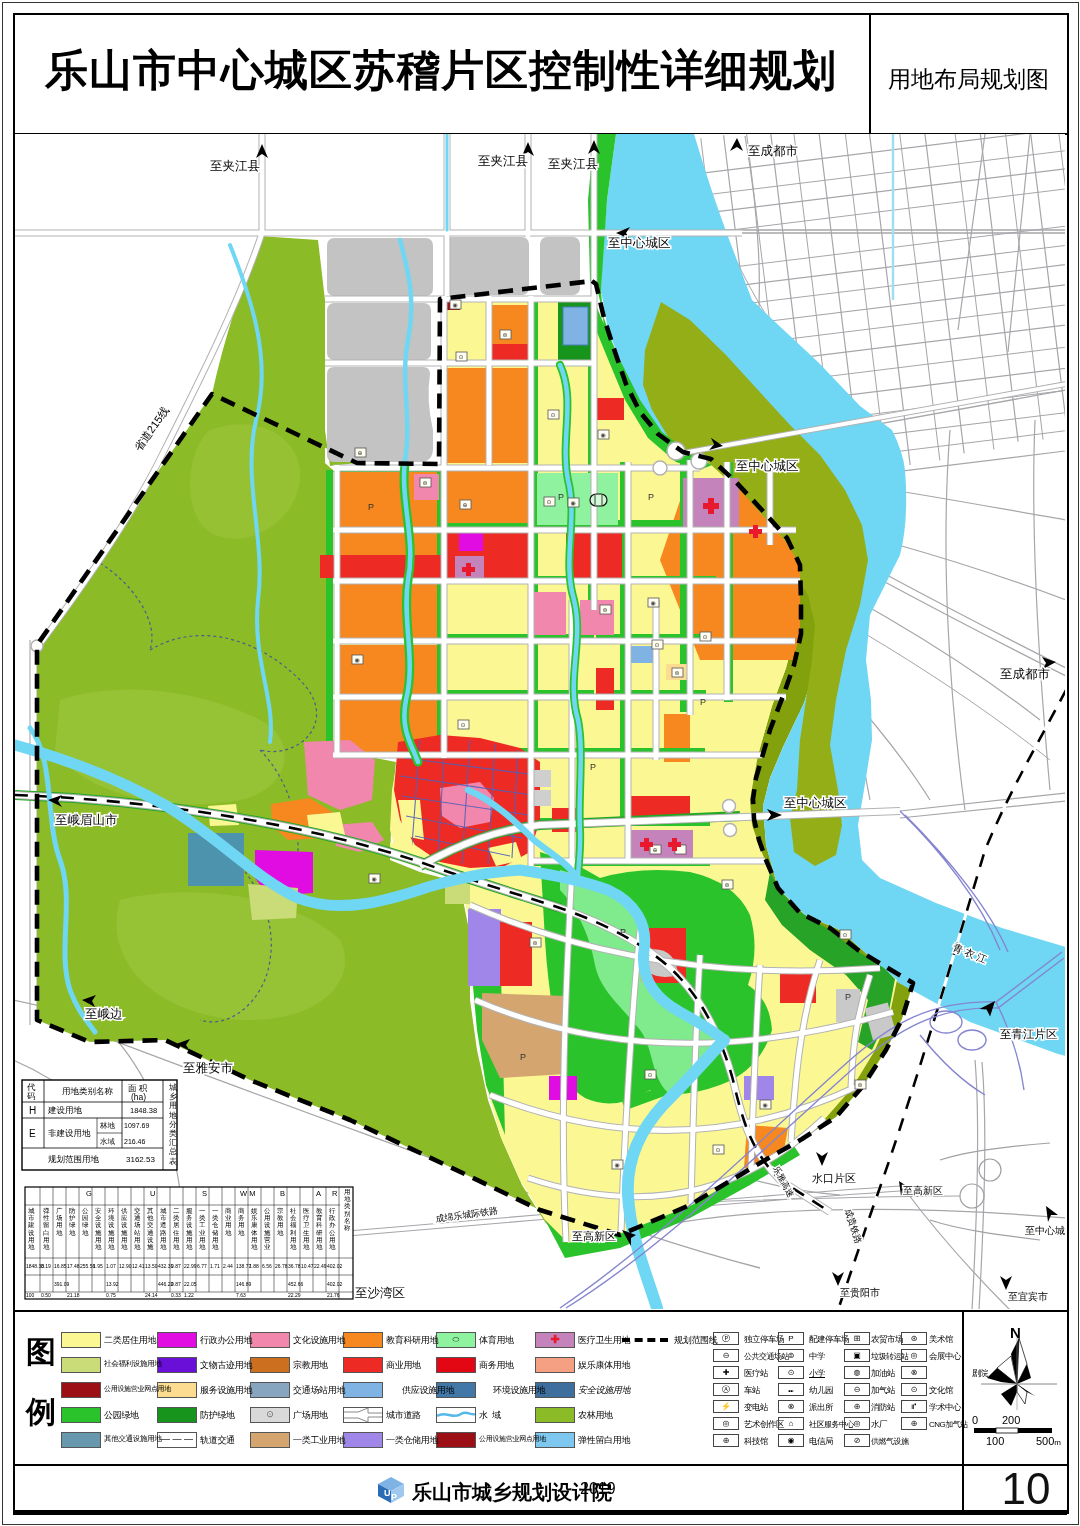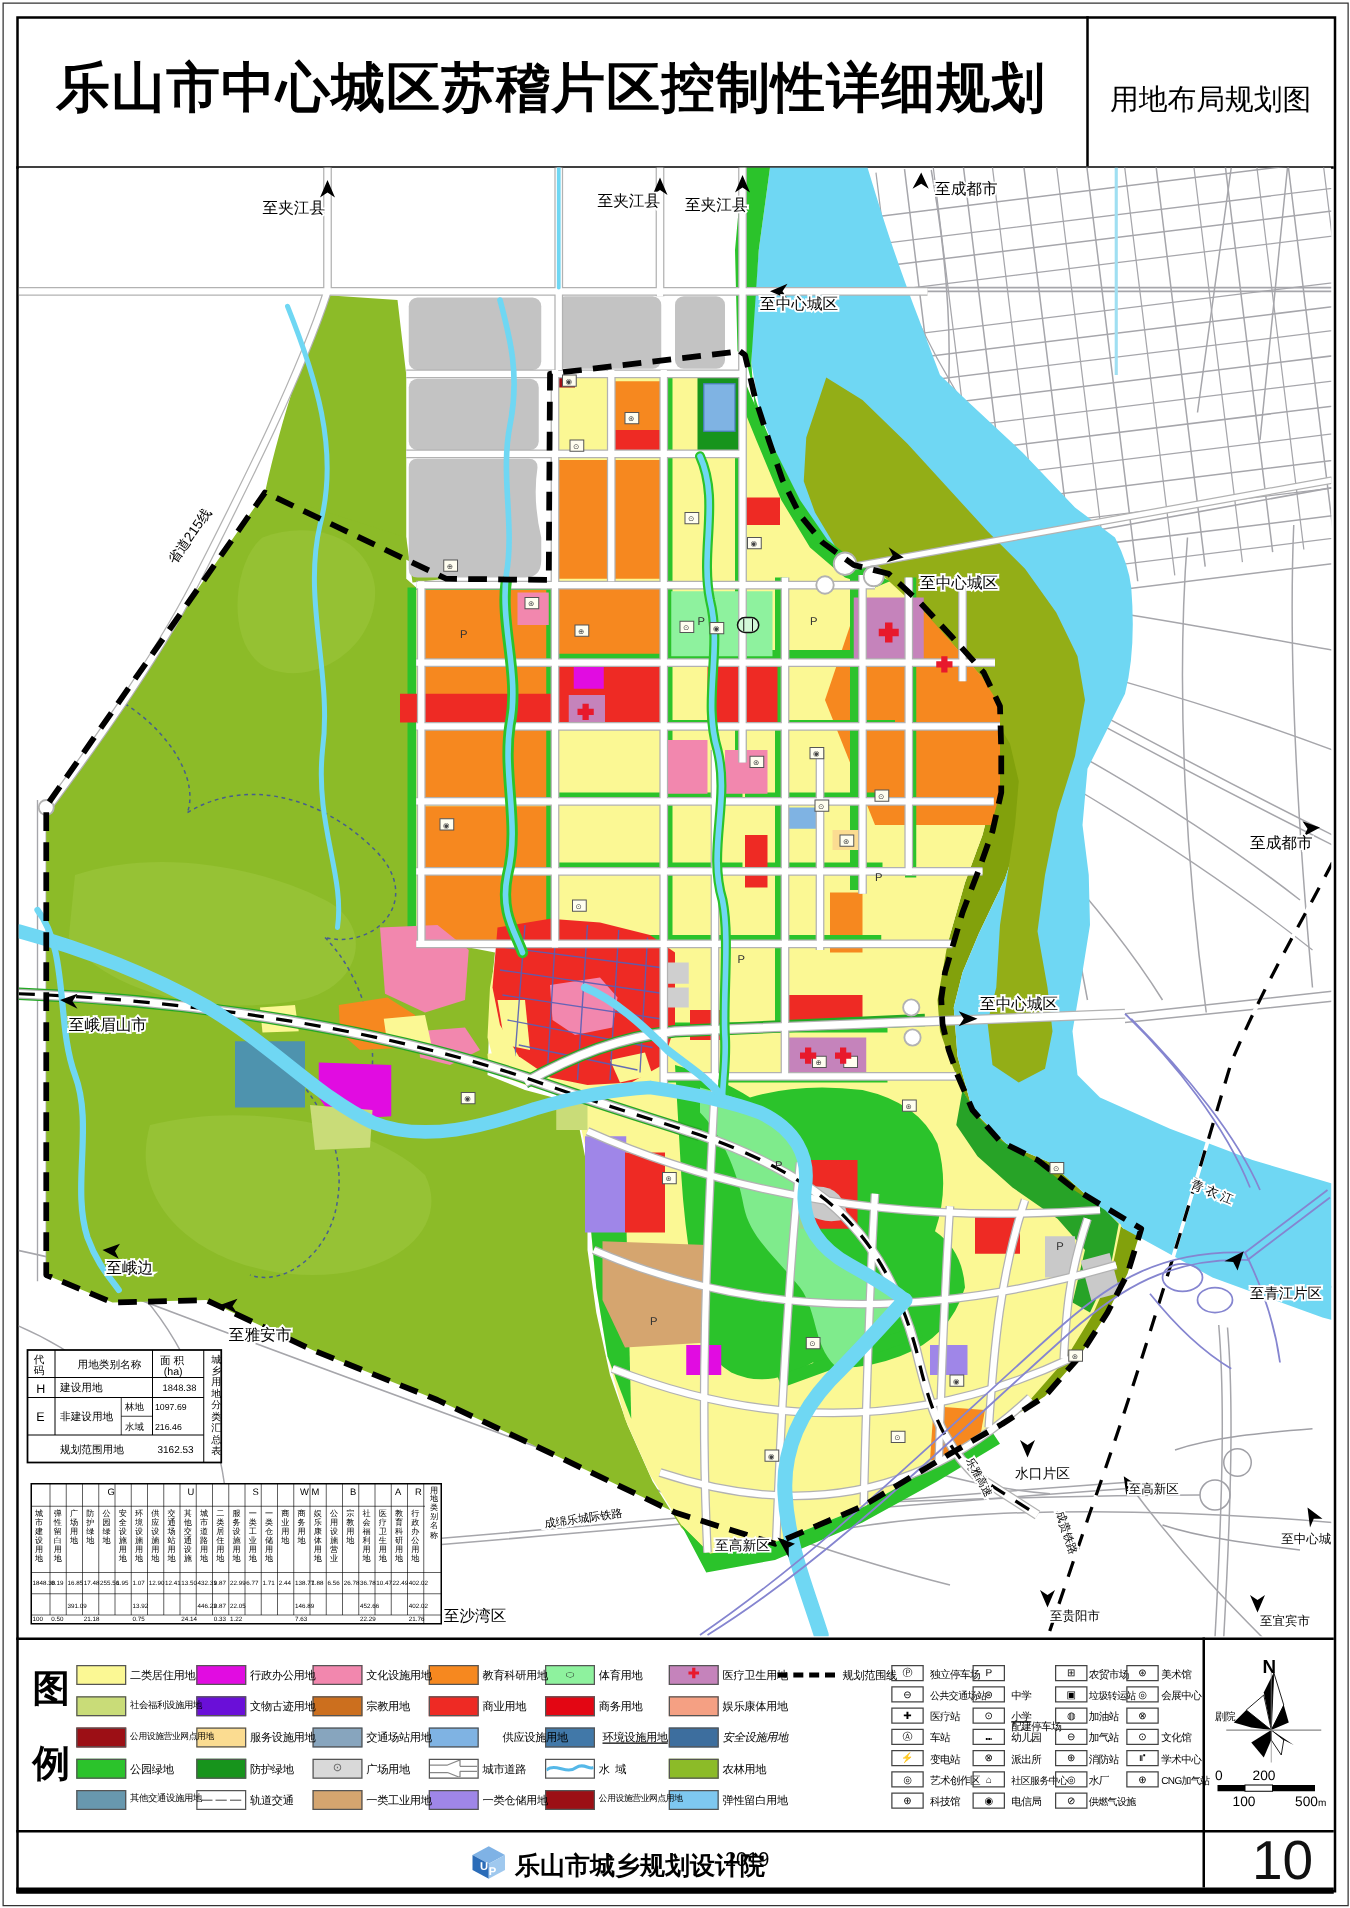--- a/index.html
+++ b/index.html
@@ -622,21 +622,21 @@
         <path d="M0,4 H14 M0,10 H14 M24,0 V5 M24,9 V14 M14,4 L24,0 M14,10 L24,14 M24,5 H38 M24,9 H38" stroke="#888" stroke-width="1" fill="none"></path>
       </svg></div>
     <div class="sl" style="left:386px;top:1409px;">城市道路</div>
 <div class="sw" style="left:343px;top:1432px;background:#9f86e8;"></div>
     <div class="sl" style="left:386px;top:1434px;">一类仓储用地</div>
 <div class="sw" style="left:436px;top:1332px;background:#8ef29e;text-align:center;font-size:8px;line-height:13px;color:#222;">⬭</div>
     <div class="sl" style="left:479px;top:1334px;">体育用地</div>
 <div class="sw" style="left:436px;top:1357px;background:#e30613;"></div>
     <div class="sl" style="left:479px;top:1359px;">商务用地</div>
 <div class="sw" style="left:436px;top:1382px;background:#4178a8;"></div>
-    <div class="sl" style="left:482px;top:1384px;text-decoration:underline;">环境设施用地</div>
+    <div class="sl" style="left:493px;top:1384px;">环境设施用地</div>
 <div class="sw" style="left:436px;top:1407px;background:#fff;padding:0;overflow:hidden;"><svg width="38" height="14">
         <path d="M0,8 C8,2 16,12 24,6 C30,2 34,8 38,6" stroke="#55b8e8" stroke-width="2.5" fill="none"></path>
       </svg></div>
     <div class="sl" style="left:479px;top:1409px;">水&nbsp;&nbsp;域</div>
 <div class="sw" style="left:436px;top:1432px;background:#9c0f15;"></div>
     <div class="sl" style="left:479px;top:1434px;font-size:7px;">公用设施营业网点用地</div>
 <div class="sw" style="left:535px;top:1332px;background:#c583bb;text-align:center;color:#e8192c;font-size:11px;line-height:13px;font-weight:bold;">✚</div>
     <div class="sl" style="left:578px;top:1334px;">医疗卫生用地</div>
 <div class="sw" style="left:535px;top:1357px;background:#f5a083;"></div>
     <div class="sl" style="left:578px;top:1359px;">娱乐康体用地</div>
@@ -659,21 +659,21 @@
     <div class="syl" style="left:744px;top:1368px;">医疗站</div>
 <div class="sym" style="left:713px;top:1383px;">Ⓐ</div>
     <div class="syl" style="left:744px;top:1385px;">车站</div>
 <div class="sym" style="left:713px;top:1400px;">⚡</div>
     <div class="syl" style="left:744px;top:1402px;">变电站</div>
 <div class="sym" style="left:713px;top:1417px;">◎</div>
     <div class="syl" style="left:744px;top:1419px;">艺术创作区</div>
 <div class="sym" style="left:713px;top:1434px;">⊕</div>
     <div class="syl" style="left:744px;top:1436px;">科技馆</div>
 <div class="sym" style="left:778px;top:1332px;">P</div>
-    <div class="syl" style="left:809px;top:1376px;">配建停车场</div>
+    <div class="syl" style="left:809px;top:1334px;">配建停车场</div>
 <div class="sym" style="left:778px;top:1349px;">⊜</div>
     <div class="syl" style="left:809px;top:1351px;">中学</div>
 <div class="sym" style="left:778px;top:1366px;">⊙</div>
     <div class="syl" style="left:809px;top:1368px;text-decoration:underline;">小学</div>
 <div class="sym" style="left:778px;top:1383px;">⑉</div>
     <div class="syl" style="left:809px;top:1385px;">幼儿园</div>
 <div class="sym" style="left:778px;top:1400px;">⊗</div>
     <div class="syl" style="left:809px;top:1402px;">派出所</div>
 <div class="sym" style="left:778px;top:1417px;">⌂</div>
     <div class="syl" style="left:809px;top:1419px;font-size:8px;font-family:Liberation Mono, monospace;">社区服务中心</div>

